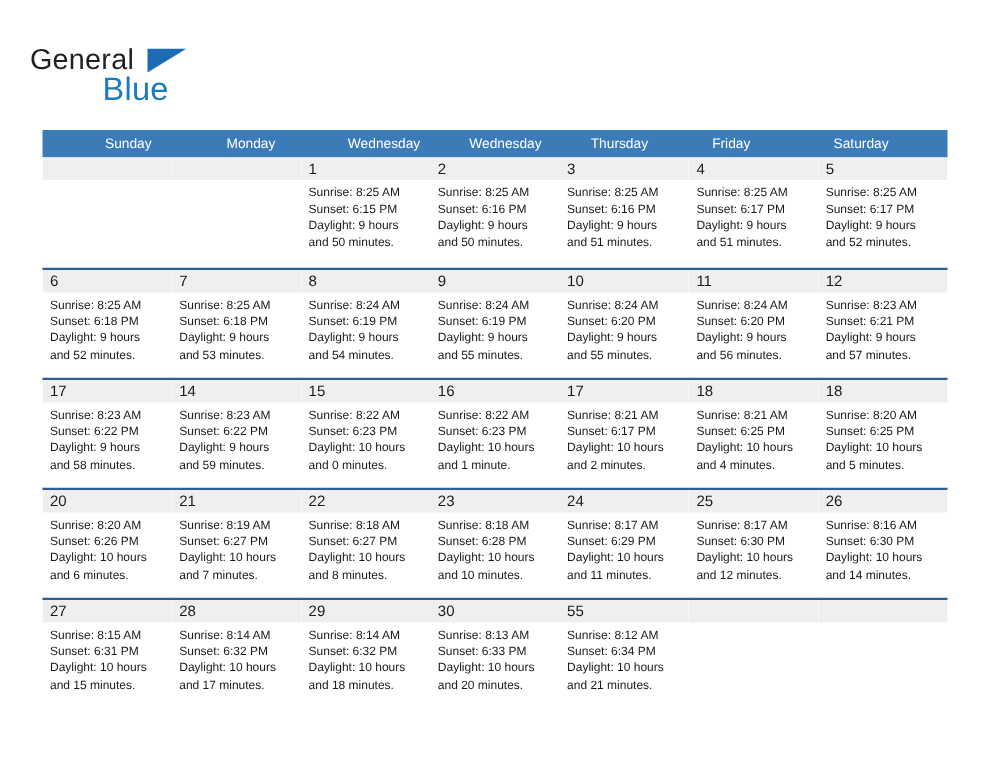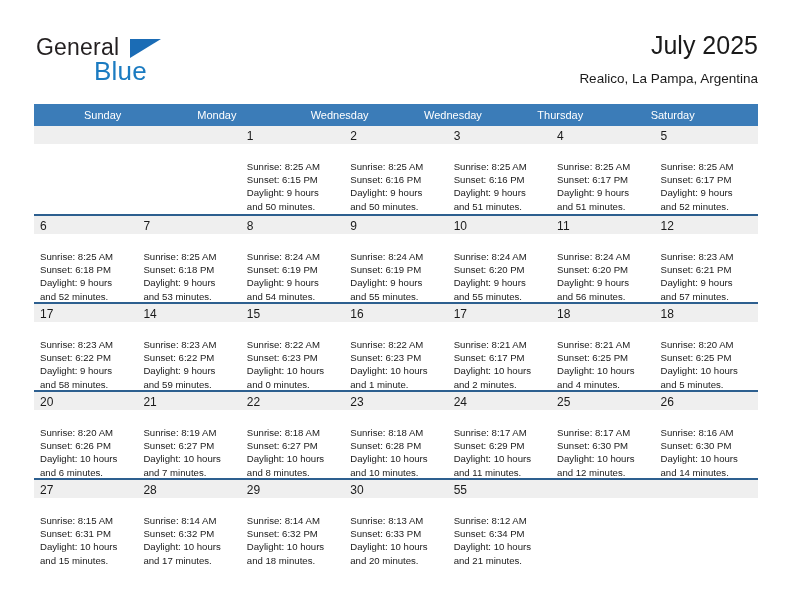--- a/index.html
+++ b/index.html
@@ -16,21 +16,21 @@
   }
   .page {
     position: relative;
     width: 792px;
     height: 612px;
   }
 
   
   .top-header {
     position: absolute;
-    left: 34px;
+    left: 22px;
     top: 30px;
     right: 34px;
     height: 66px;
   }
   .logo {
     position: absolute;
     left: 0;
     top: 0;
     width: 230px;
     height: 60px;
@@ -129,21 +129,20 @@
   .day-number {
     font-size: 12px;
     line-height: 18px;
     color: #1a1a1a;
   }
   .day-info {
     padding: 4px 6px 0 6px;
     font-size: 9.6px;
     line-height: 13.2px;
     color: #1a1a1a;
-    margin-top: 12px;
   }
   .day-info div {
     white-space: nowrap;
   }
   .day-cell.empty .day-number-band {
     background: #efefef;
   }
 </style>
 </head>
 <body>
@@ -151,34 +150,31 @@
 <div class="page">
 
   <div class="top-header">
 
     <div class="logo">
       <span class="logo-general">General</span>
       <span class="logo-triangle"></span>
       <span class="logo-blue">Blue</span>
     </div>
 
-    <div class="title-block">
-      <div class="cal-title">July 2025</div>
-      <div class="cal-subtitle">Realico, La Pampa, Argentina</div>
-    </div>
 
   </div>
 
   <div class="calendar">
     <div class="weekday-header" id="weekday-header">
         <div class="weekday-cell">Sunday</div>
         <div class="weekday-cell">Monday</div>
         <div class="weekday-cell">Wednesday</div>
         <div class="weekday-cell">Wednesday</div>
         <div class="weekday-cell">Thursday</div>
+        <div class="weekday-cell">Friday</div>
         <div class="weekday-cell">Saturday</div>
       </div>
     <div id="calendar-body">
         <div class="week-row">
           <div class="day-cell empty">
             <div class="day-number-band"><span class="day-number"></span></div>
             <div class="day-info">
               <div></div>
               <div></div>
               <div></div>

